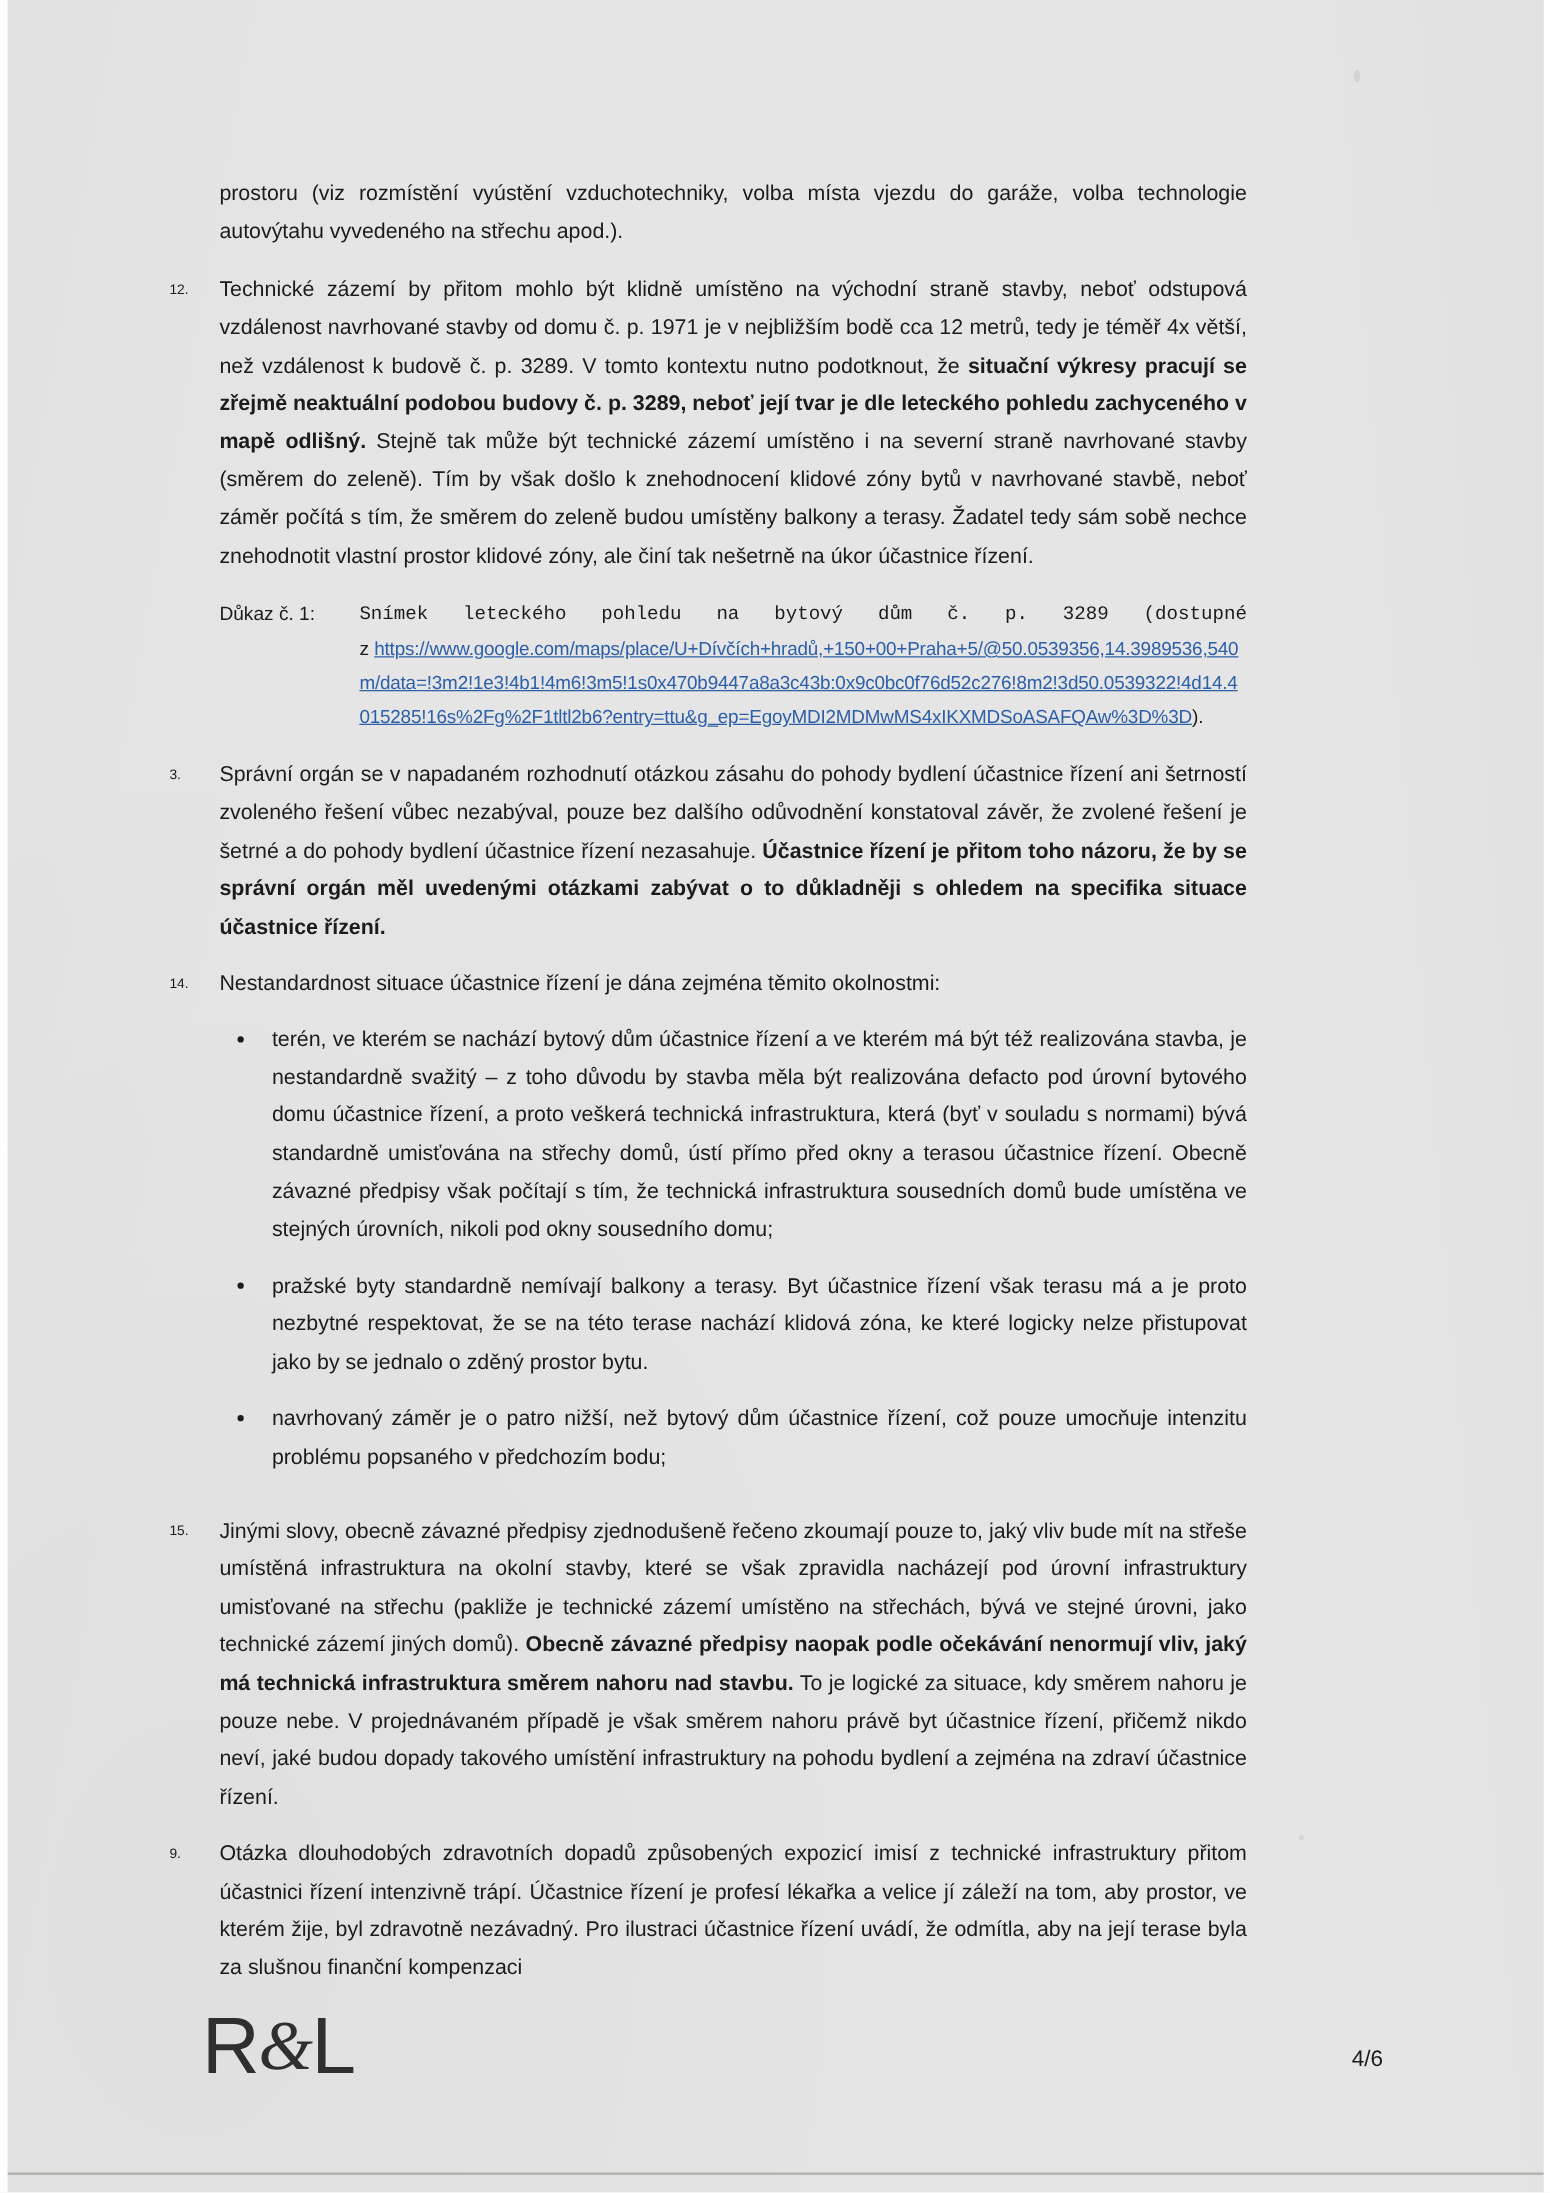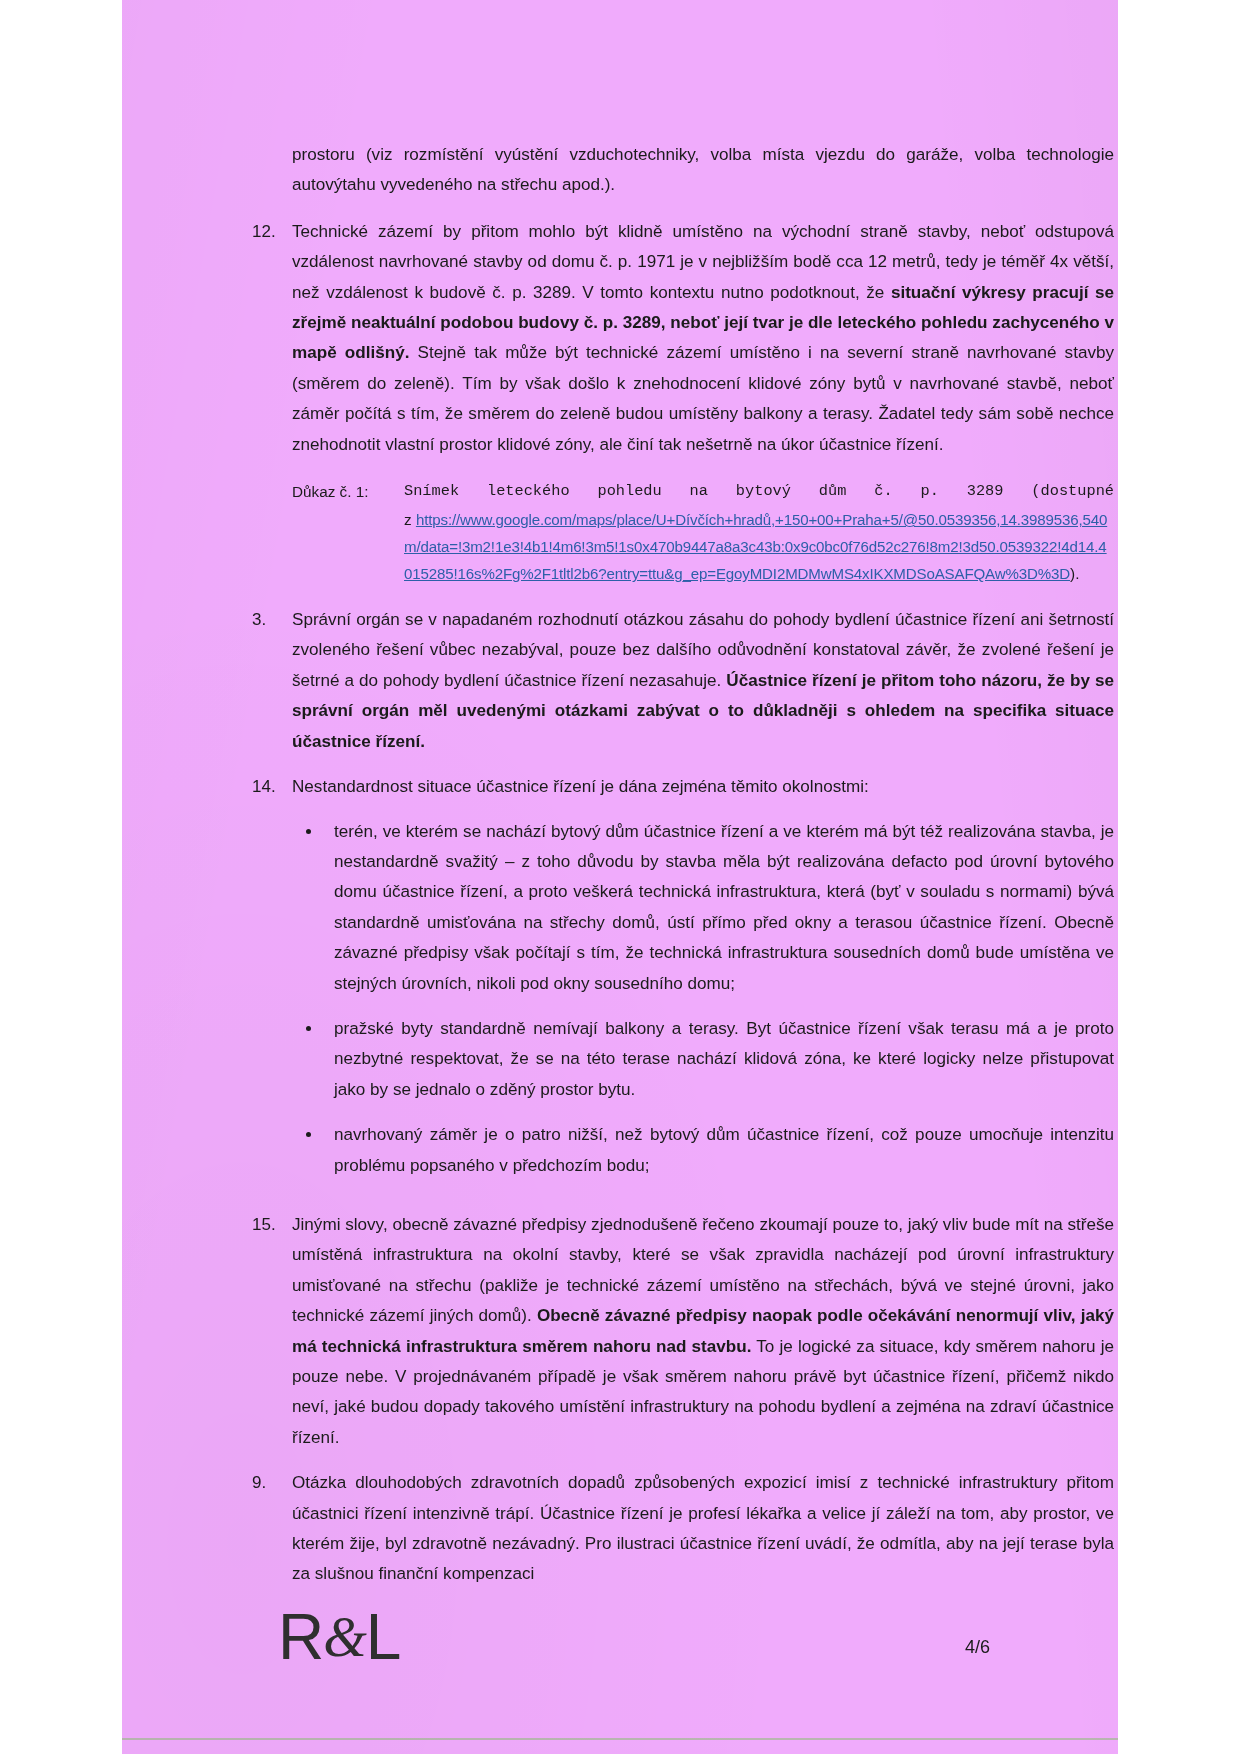--- a/index.html
+++ b/index.html
@@ -3,24 +3,24 @@
 <meta charset="utf-8">
 <title>Document Page 4/6</title>
 <style>
   html, body {
     margin: 0;
     padding: 0;
     background: #ffffff;
   }
   .page {
     position: relative;
-    width: 996px;
+    width: 1229px;
     height: 1754px;
     margin: 0 auto;
-    background: #f0abfc;
+    background: #e5e5e5;
     box-sizing: border-box;
     overflow: hidden;
     font-family: "Liberation Sans", sans-serif;
     color: #1b1b1b;
   }
   
   .scan-tint {
     position: absolute;
     inset: 0;
     background:
@@ -71,21 +71,21 @@
   }
 
   
   .item {
     display: flex;
     align-items: flex-start;
     margin-bottom: 15px;
   }
   .item .num {
     flex: 0 0 42px;
-    font-size: 17px;
+    font-size: 11px;
     line-height: 30.4px;
     text-align: left;
     padding-left: 2px;
     box-sizing: border-box;
   }
   .item .body {
     flex: 1 1 auto;
     min-width: 0;
   }
 

